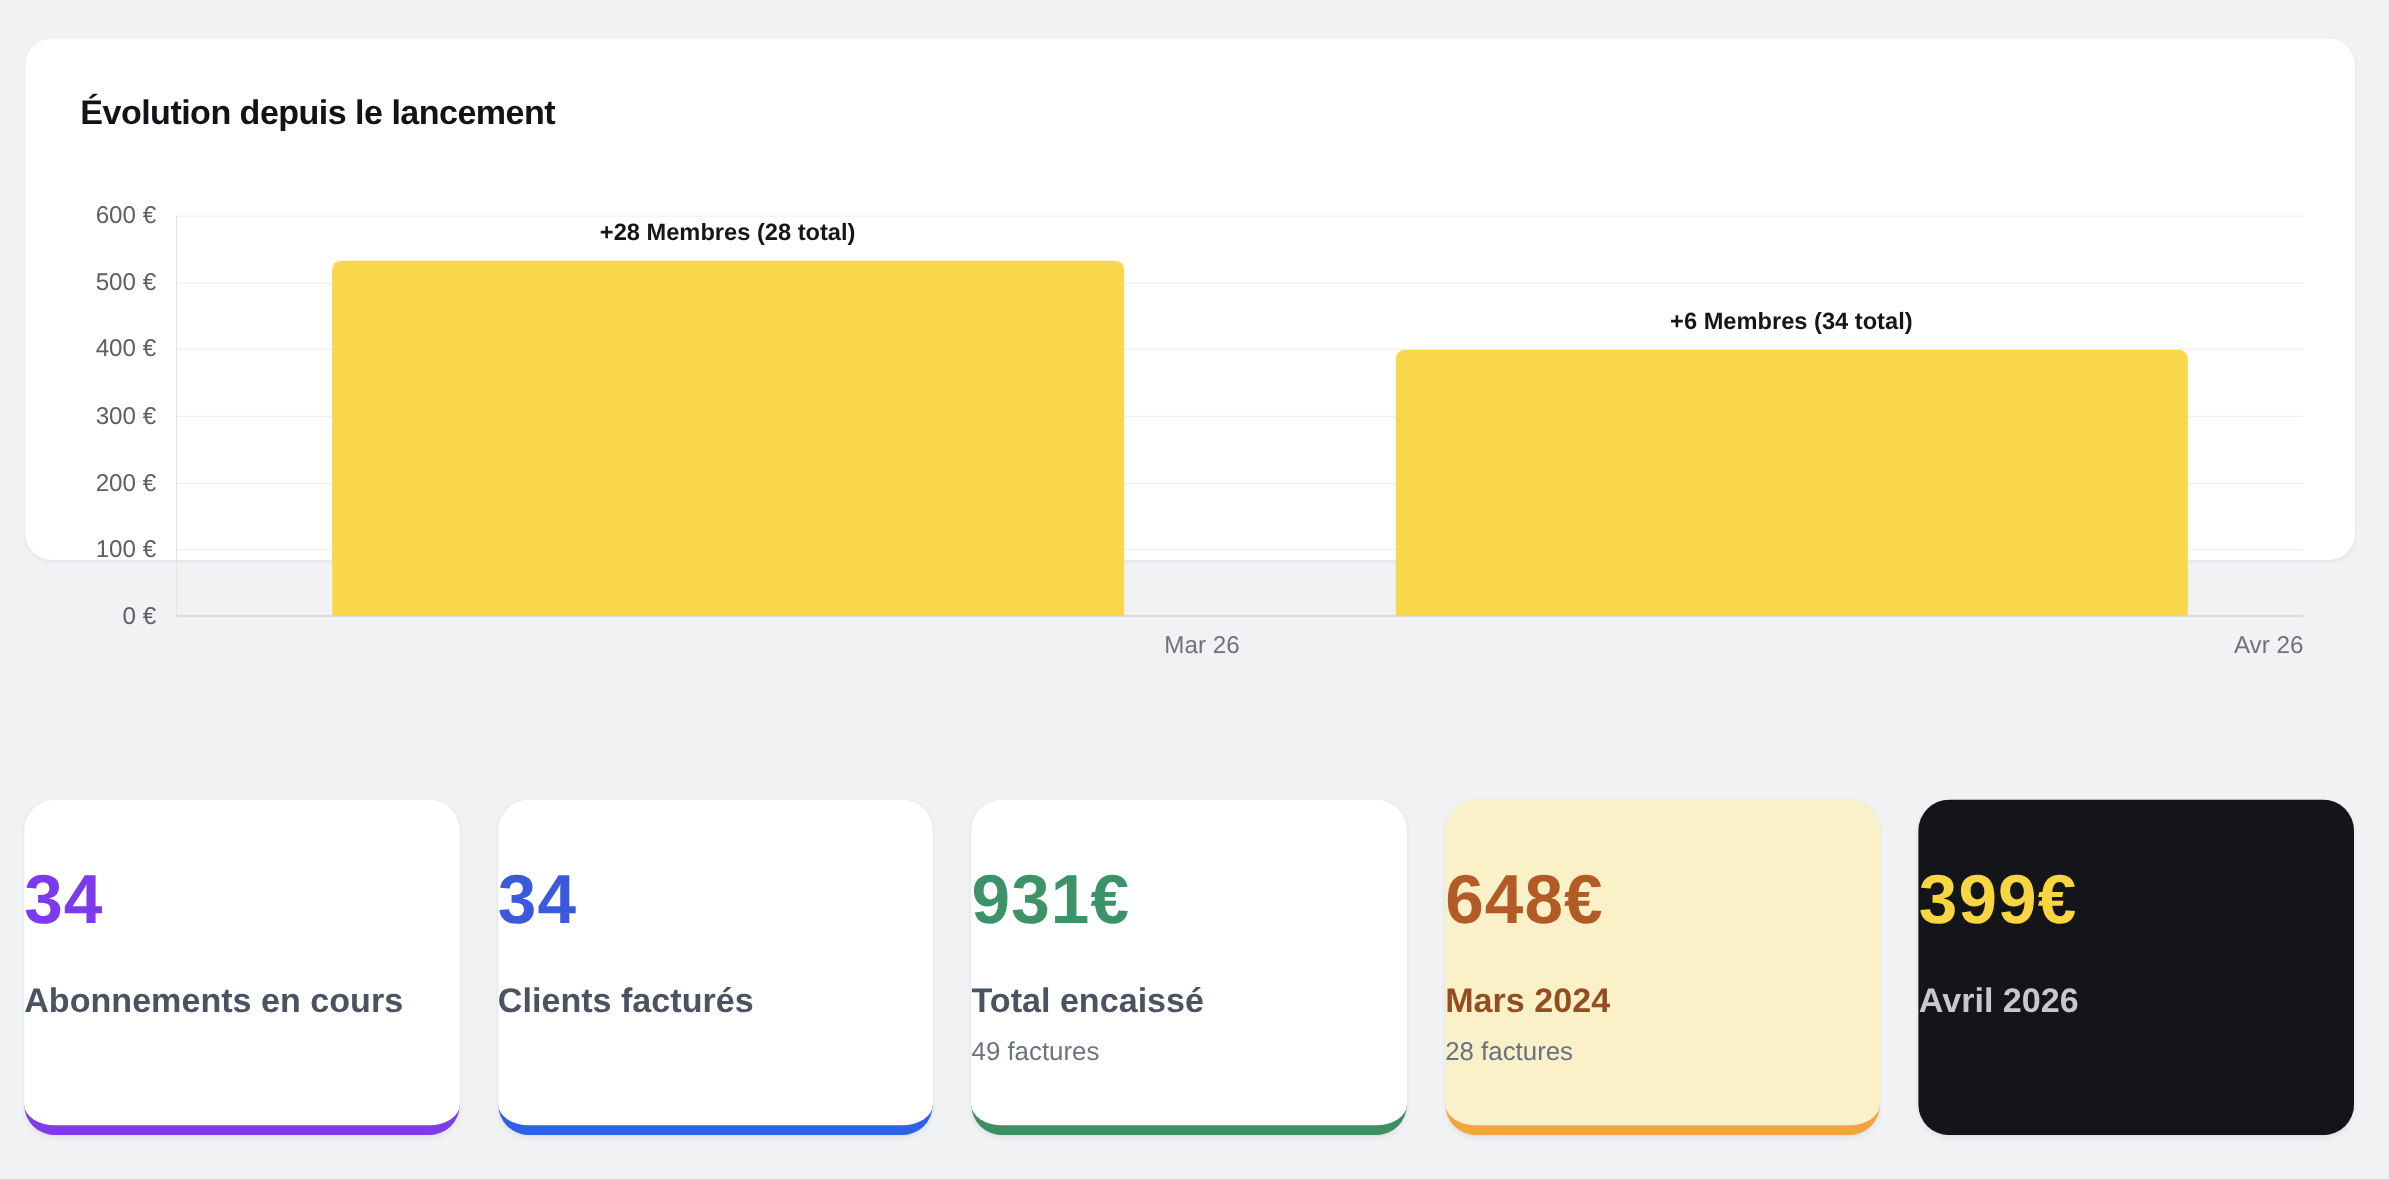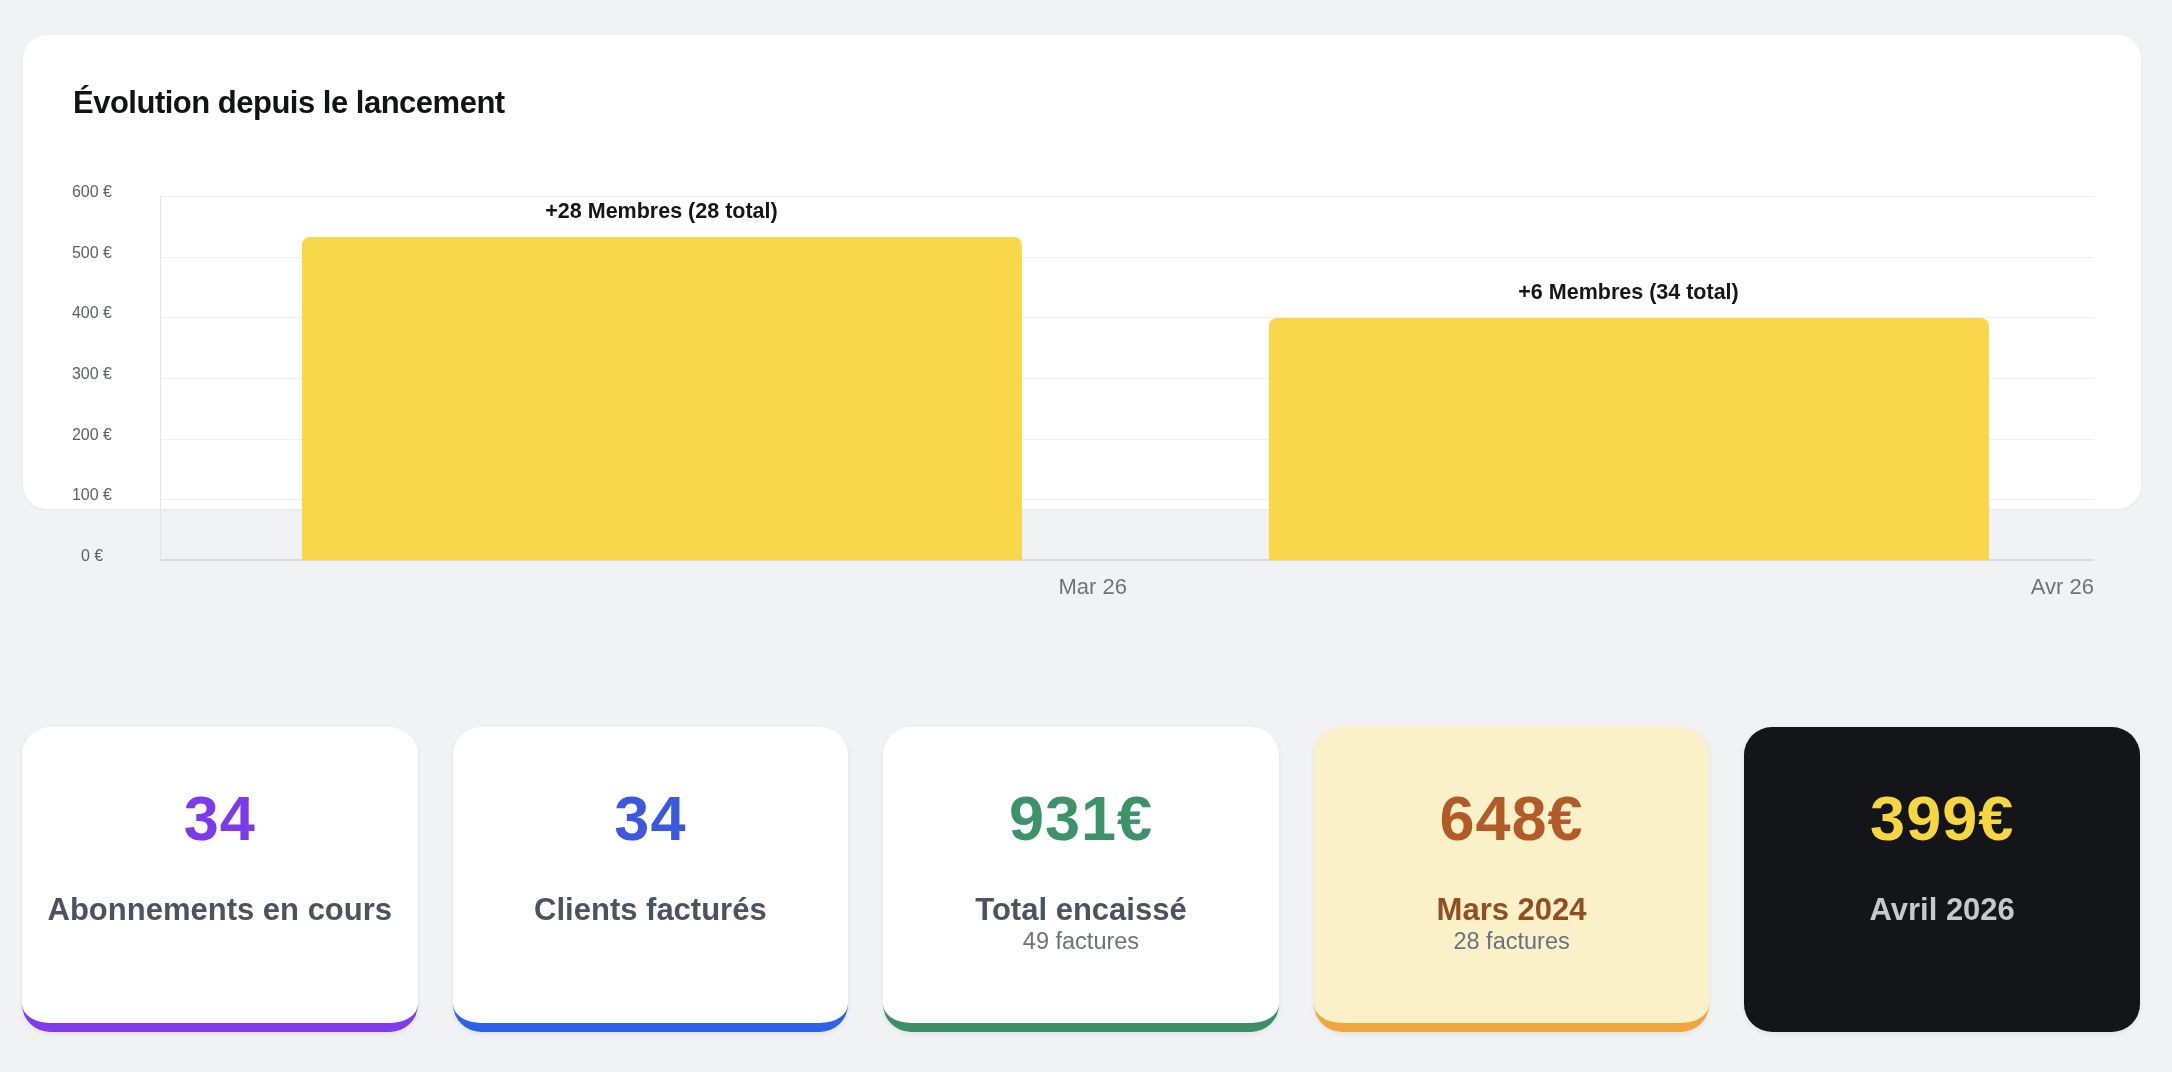--- a/index.html
+++ b/index.html
@@ -28,21 +28,21 @@
   .plot {
     position:absolute; left:137px; top:161px;
     width:1934px; height:364px;
   }
   .gridline { position:absolute; left:0; right:0; height:1px; background:#EFEFF1; }
   .gridline.baseline { background:#D9DADC; height:2px; }
   .axis-line { position:absolute; left:0; top:0; bottom:-1px; width:1px; background:#E3E4E6; }
 
   .ytick {
     position:absolute; left:19px; width:100px;
-    text-align:center; font-size:16px; color:#5C6066;
+    text-align:right; font-size:22px; color:#5C6066;
   }
 
   .cat { position:absolute; top:0; bottom:0; width:50%;padding-left:36px; }
   .cat-0 { left:0; }
   .cat-1 { left:50%; }
   .bar {
     position:absolute; left:50%; transform:translateX(-50%);
     bottom:0; width:71.8%;
     border-radius:8px 8px 0 0;
   }
@@ -67,31 +67,31 @@
   .stats {
     position:absolute; left:22px; top:727px; width:2118px;
     display:flex; gap:35px;
   }
   .stat-card {
     flex:1; height:305px;
     box-sizing:border-box;
     border-radius:28px;
     border-bottom:9px solid transparent;
     box-shadow:0 2px 5px rgba(16,24,40,.07);
-    text-align:center;
+    text-align:left;
     padding-top:60px;
   }
   .stat-value {
     font-size:63px; font-weight:800; line-height:1; letter-spacing:1px;
   }
   .stat-label {
     margin-top:42px; font-size:31px; font-weight:700;
   }
   .stat-sub {
-    font-size:23.5px;
+    margin-top:15px; font-size:23.5px;
   }
 </style>
 </head>
 <body style="background: rgb(241, 242, 244);">
 
 <div class="chart-card">
   <div class="chart-title">Évolution depuis le lancement</div>
 
   <div class="ytick" style="top:148px;">600 €</div>
   <div class="ytick" style="top:208.7px;">500 €</div>

